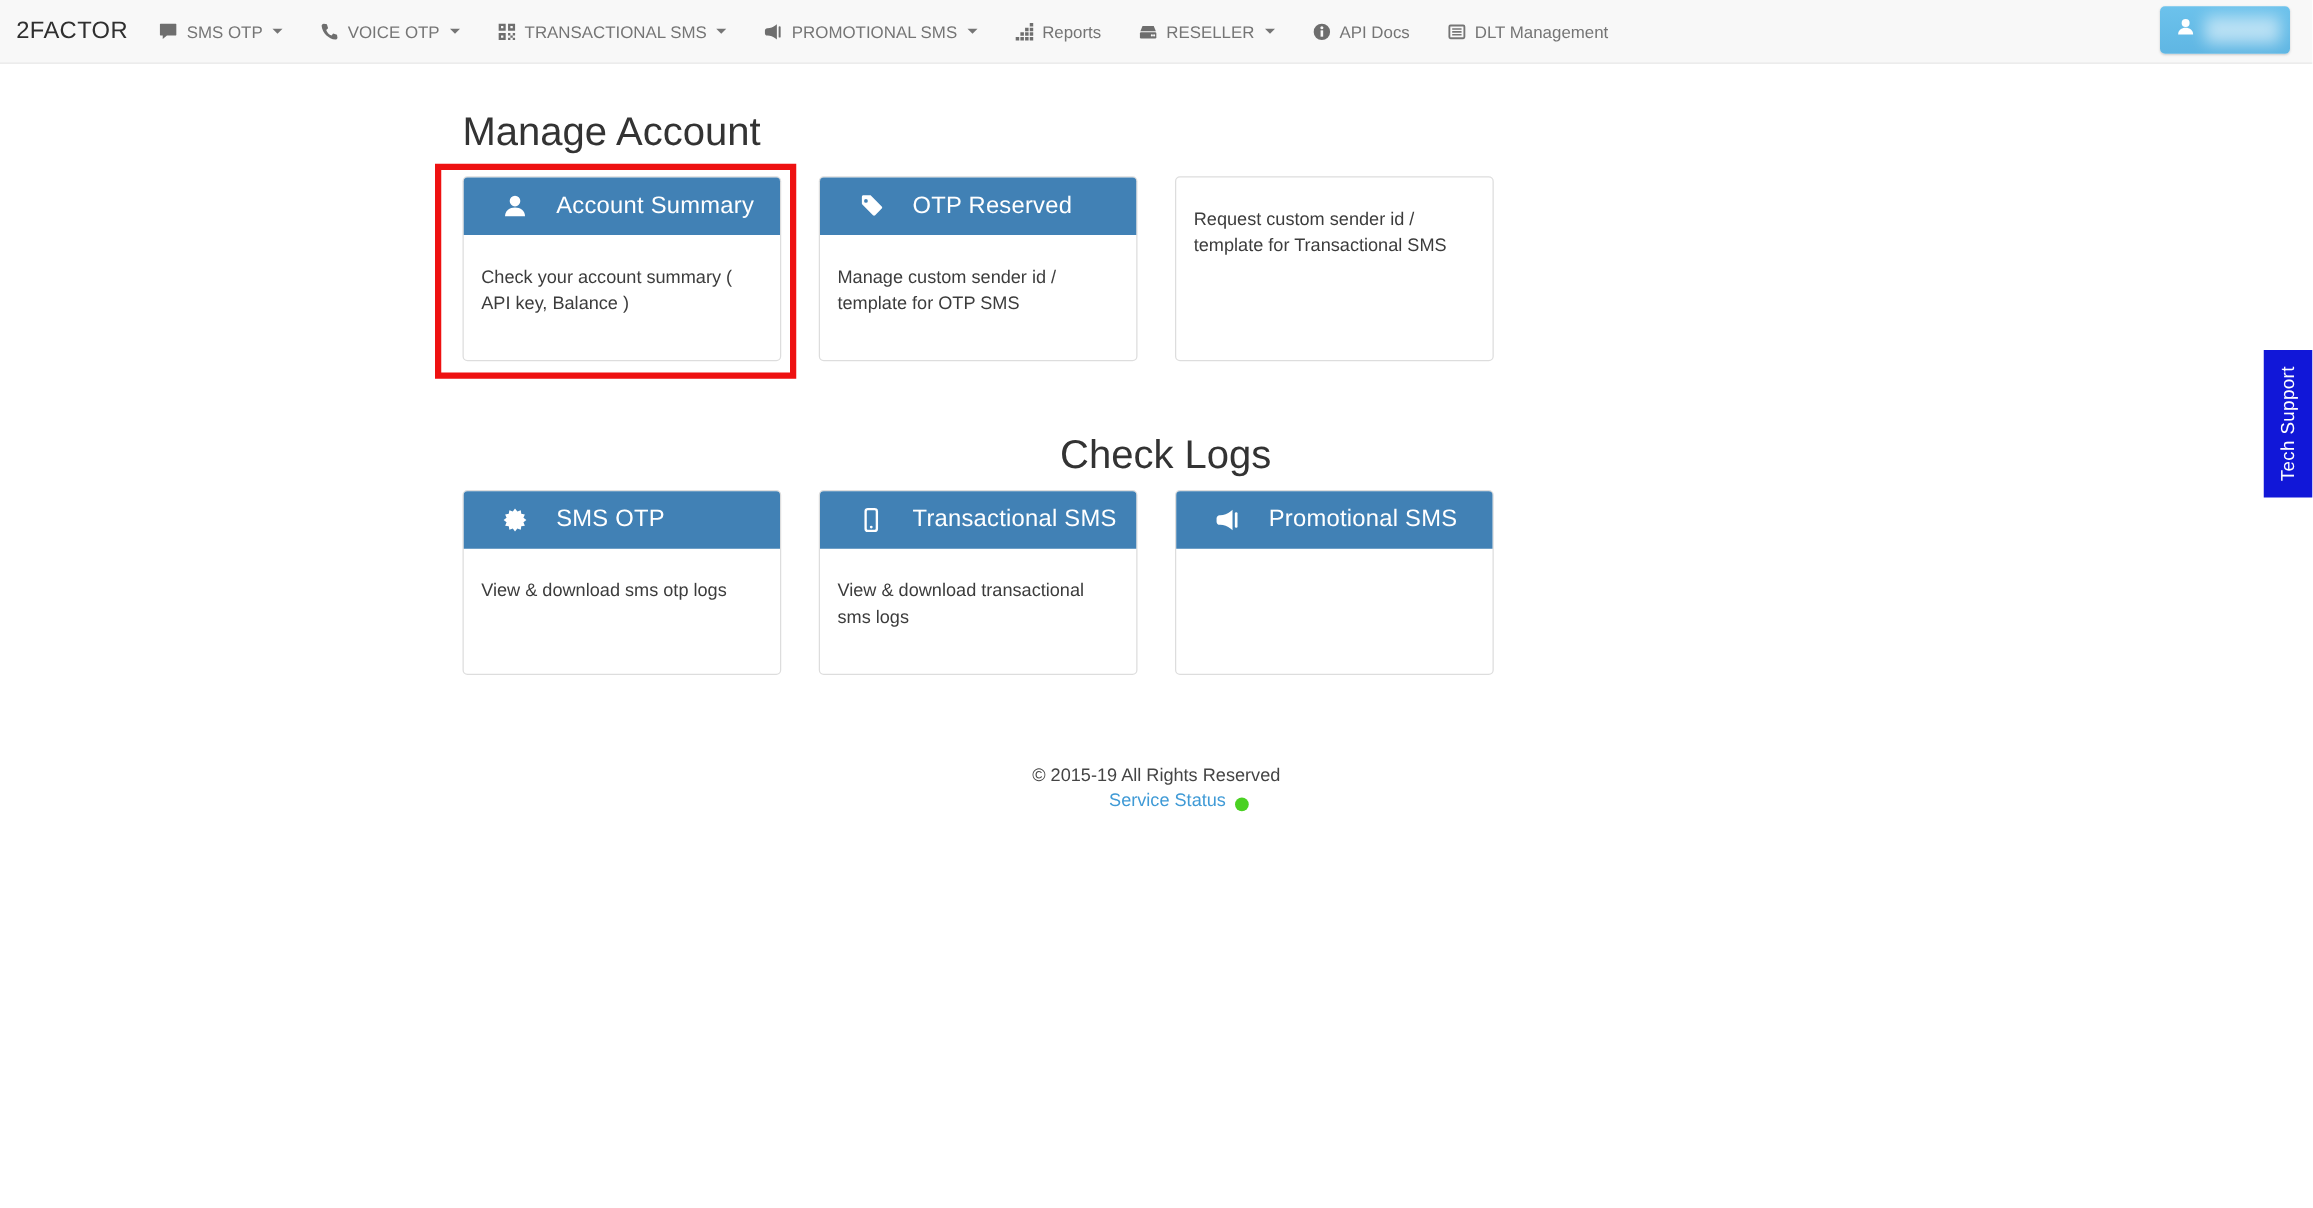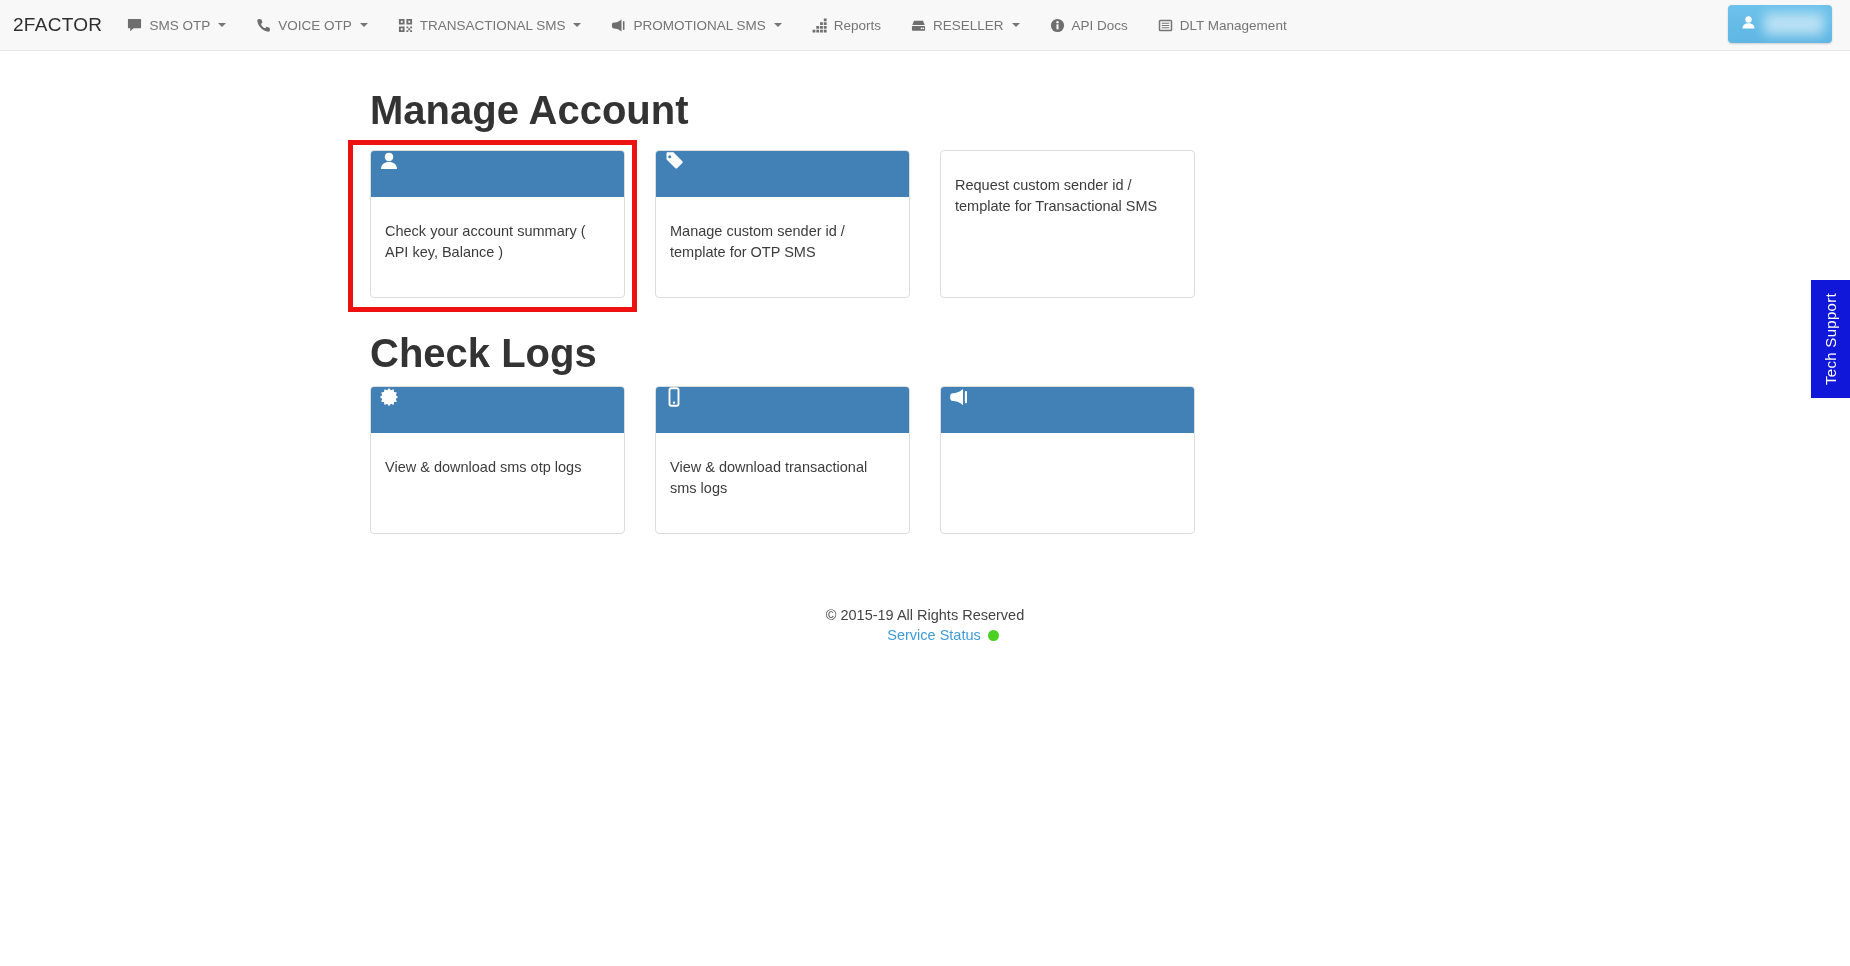--- a/index.html
+++ b/index.html
@@ -75,70 +75,70 @@
     width: 60px;
     height: 22px;
     border-radius: 3px;
     background: rgba(255,255,255,0.55);
     filter: blur(6px);
   }
 
   
   .container { width: 1140px; margin: 0 auto; }
   .section-title {
-    font-size: 40px;
-    font-weight: 700;
+    font-size: 32px;
+    font-weight: 400;
     color: var(--heading-text, #333333);
     padding-left: 15px;
     line-height: 1.15;
   }
   .section-title.first { margin-top: 36px; margin-bottom: 17px; }
-  .section-title.later { margin-top: 32px; margin-bottom: 10px; }
+  .section-title.later { margin-top: 56px; margin-bottom: 10px; text-align: center; }
   .cards-row { display: flex; gap: 30px; padding: 0 15px; }
   .card {
     width: 255px;
     height: 148px;
     background: #ffffff;
     border: 1px solid var(--card-border, #dddddd);
     border-radius: 4px;
     position: relative;
     cursor: pointer;
   }
   .card-header {
     background: var(--accent, #4181b5);
     height: 46px;
     border-radius: 3px 3px 0 0;
     display: flex;
-    padding-left: 8px;
+    align-items: center;
+    padding-left: 31px;
     gap: 23px;
     color: #ffffff;
     font-size: 19px;
     letter-spacing: 0.2px;
-    flex-direction: column;
   }
   .card-header .icon { width: 20px; height: 20px; display: inline-flex; flex: none; }
   .card-header .icon svg { width: 20px; height: 20px; fill: #ffffff; stroke-width: 0; }
   .card-header .icon svg .stroked { fill: none; stroke: #ffffff; }
   .card-body {
     padding: 24px 14px;
     font-size: 14.5px;
     line-height: 1.48;
     color: var(--body-text, #3c3c3c);
   }
   .highlight-box {
     position: absolute;
     left: -23px; top: -11px; right: -13px; bottom: -15px;
     border: 5px solid var(--highlight-red, #ee1111);
     pointer-events: none;
     z-index: 5;
   }
 
   
   .footer { margin-top: 73px; text-align: center; font-size: 14.5px; color: #444444; }
-  .status-line { margin-top: 4px; display: flex; justify-content: center; align-items: center; gap: 7px; padding-left: 36px; }
+  .status-line { margin-top: 4px; display: flex; justify-content: center; align-items: flex-end; gap: 7px; padding-left: 36px; }
   .status-link { color: var(--link-blue, #3f9ad6); text-decoration: none; cursor: pointer; font-size: 14.5px; }
   .status-dot {
     width: 11px; height: 11px;
     border-radius: 50%;
     background: var(--status-green, #4ad122);
     display: inline-block;
   }
 
   
   .tech-support {

